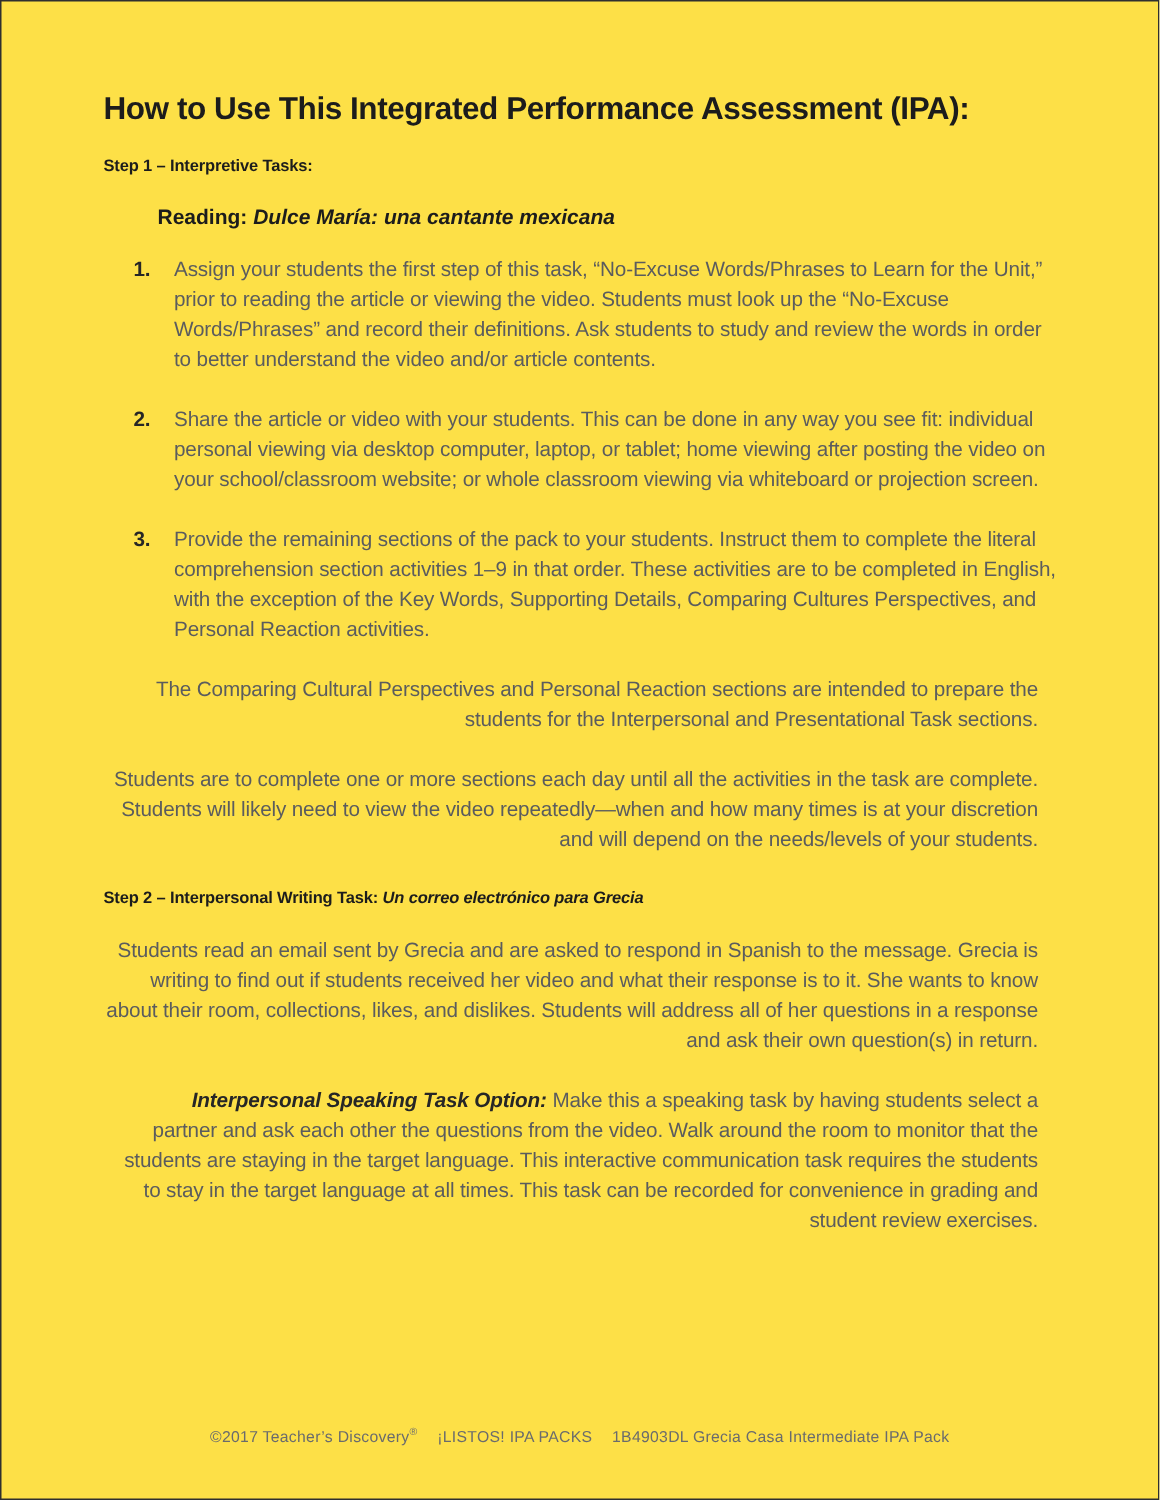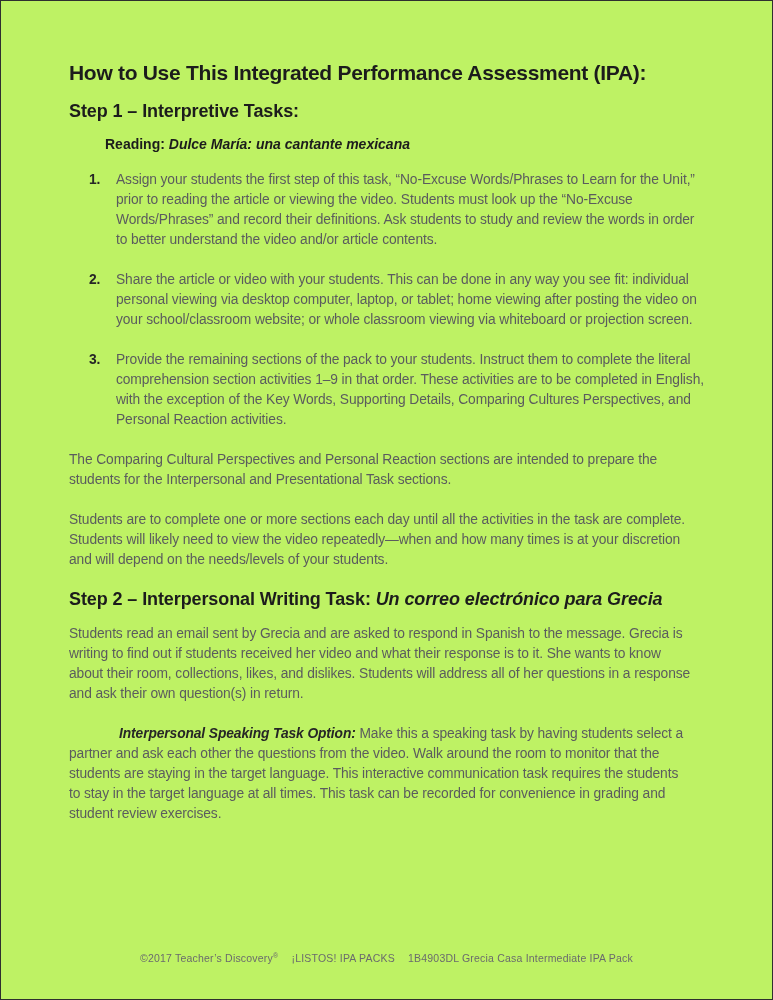--- a/index.html
+++ b/index.html
@@ -1,39 +1,39 @@
 <!DOCTYPE html>
 <html><head>
 <meta charset="utf-8">
 <style>
   html, body { margin: 0; padding: 0; background: #ffffff; }
   .page {
     position: relative;
     width: 773px;
     height: 1000px;
     box-sizing: border-box;
-    background: #bef264;
+    background: #fde047;
     border: 1px solid #2f2f2f;
     padding: 60px 68px 0 68px;
     font-family: "Liberation Sans", sans-serif;
     color: #5b5c5e;
     overflow: hidden;
   }
   .page-title {
     margin: 0 0 17px 0;
     font-size: 21px;
     line-height: 24px;
     font-weight: 700;
     color: #1c1c1c;
     letter-spacing: -0.3px;
     white-space: nowrap;
   }
   .step-heading {
     margin: 0 0 15px 0;
-    font-size: 18px;
+    font-size: 11px;
     line-height: 19px;
     font-weight: 700;
     color: #1c1c1c;
     letter-spacing: -0.1px;
     white-space: nowrap;
   }
   .step-heading .italic-part { font-style: italic; }
   .media-line {
     margin: 0 0 18px 36px;
     font-size: 14px;
@@ -58,21 +58,21 @@
     padding-left: 47px;
     margin: 0 0 20px 0;
   }
   ol.steps-list .item-number {
     position: absolute;
     left: 20px;
     top: 0;
     font-weight: 700;
     color: #262626;
   }
-  p.para { margin: 0 12px 20px 0; }
+  p.para { margin: 0 12px 20px 0; text-align: right; }
   .step2-heading { }
   p.speaking-option { text-indent: 50px; margin-bottom: 0; }
   .speaking-label { font-weight: 700; color: #262626; font-style: italic; }
   .page-footer {
     position: absolute;
     left: 0;
     right: 0;
     bottom: 34px;
     text-align: center;
     font-size: 10.5px;

